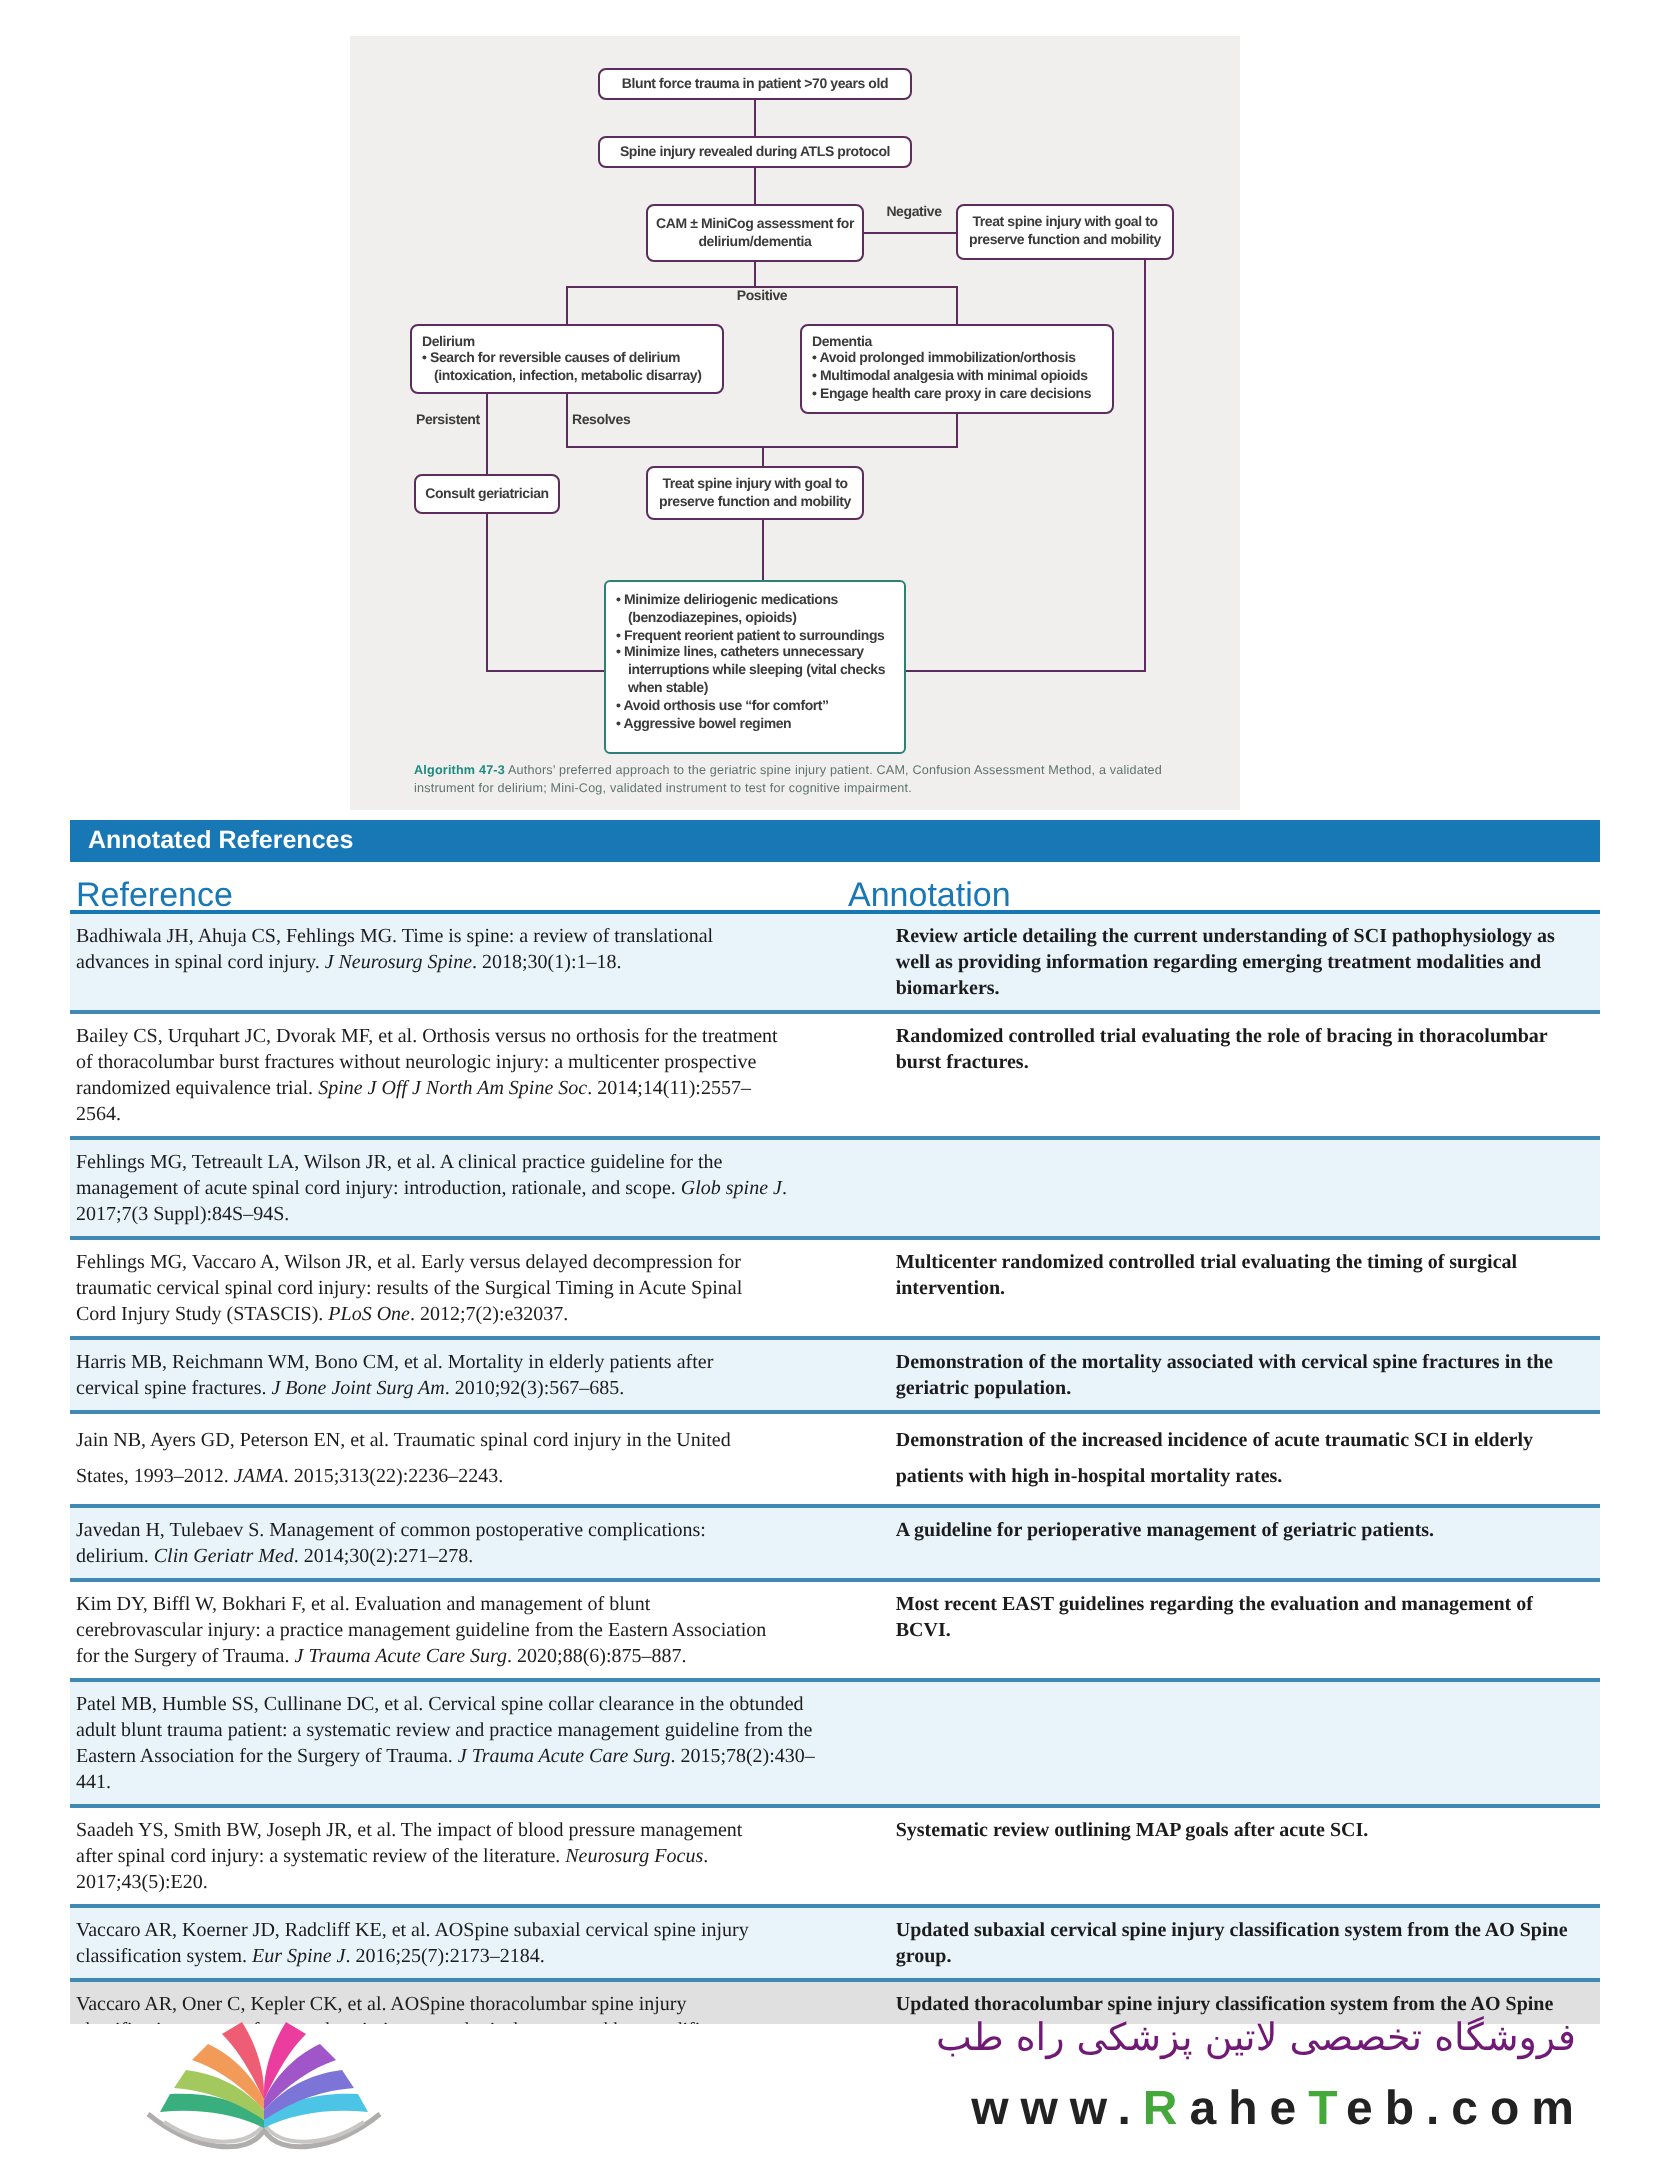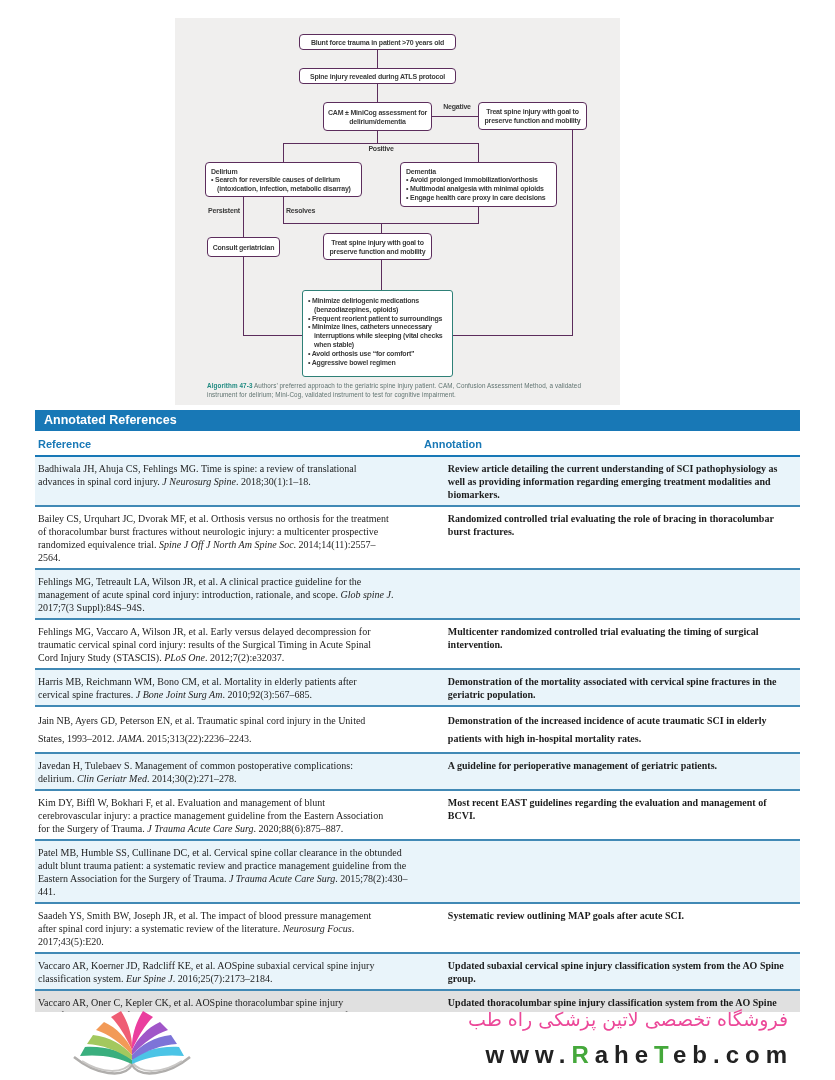--- a/index.html
+++ b/index.html
@@ -18,36 +18,36 @@
   .flabel{position:absolute;font-size:7px;font-weight:bold;color:#3b3b3b;letter-spacing:-0.2px;}
   #flow-caption{position:absolute;left:32px;top:363px;width:405px;font-size:6.3px;line-height:9px;
         color:#5f7370;letter-spacing:0.1px;}
   #flow-caption .cap-label{color:#1f8a80;font-weight:bold;}
 
   
   #reftable{position:absolute;left:35px;top:410px;width:765px;}
   .titlebar{height:21px;background:#1878b6;color:#fff;font-size:12.5px;font-weight:bold;
         line-height:21px;padding-left:9px;box-sizing:border-box;}
   .colheads{position:relative;height:26px;border-bottom:2px solid #1878b6;box-sizing:border-box;}
-  .colheads span{position:absolute;top:7px;font-size:11px;font-weight:bold;color:#1878b6;}
+  .colheads span{position:absolute;top:7px;font-size:17px;font-weight:normal;color:#1878b6;}
   .colheads .c1{left:3px;} .colheads .c2{left:389px;}
   .row{display:flex;border-bottom:2px solid #4189b5;background:#fff;gap:48px;}
   .row.shade{background:#e9f4fa;}
   .row.gray{background:#e0e0e0;border-bottom:none;}
   .row.clipped{max-height:21px;overflow:hidden;}
   .cell{font-family:"Liberation Serif",serif;font-size:10px;line-height:13px;color:#1c1c1c;box-sizing:border-box;}
   .cell-ref{width:386px;padding:5px 8px 4px 3px;}
   .cell-ann{width:379px;padding:5px 6px 4px 3px;font-weight:bold;}
   .row.spread .cell{line-height:18px;}
   .it{font-style:italic;}
 
   
   #logo{position:absolute;left:70px;top:1002px;}
   #persian{position:absolute;right:47px;top:1008px;direction:rtl;text-align:left;
-        font-family:"DejaVu Sans",sans-serif;font-size:19px;color:#ec4899;}
+        font-family:"DejaVu Sans",sans-serif;font-size:19px;color:#701a75;}
   #siteurl{position:absolute;right:42px;top:1041px;font-size:24px;font-weight:bold;
         letter-spacing:6px;color:#222;cursor:pointer;}
   #siteurl .green{color:#45a83b;}
 </style>
 </head>
 <body>
 
 <div id="page">
 
   <div id="flow">

